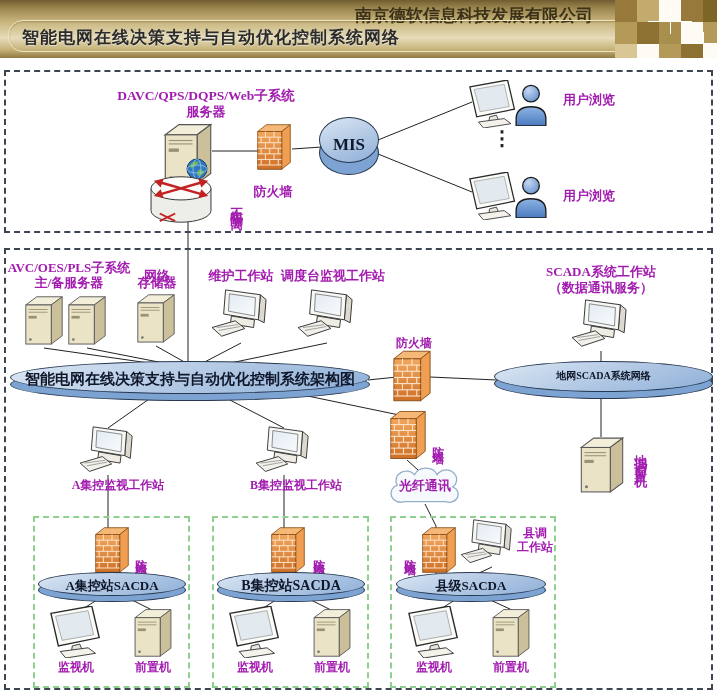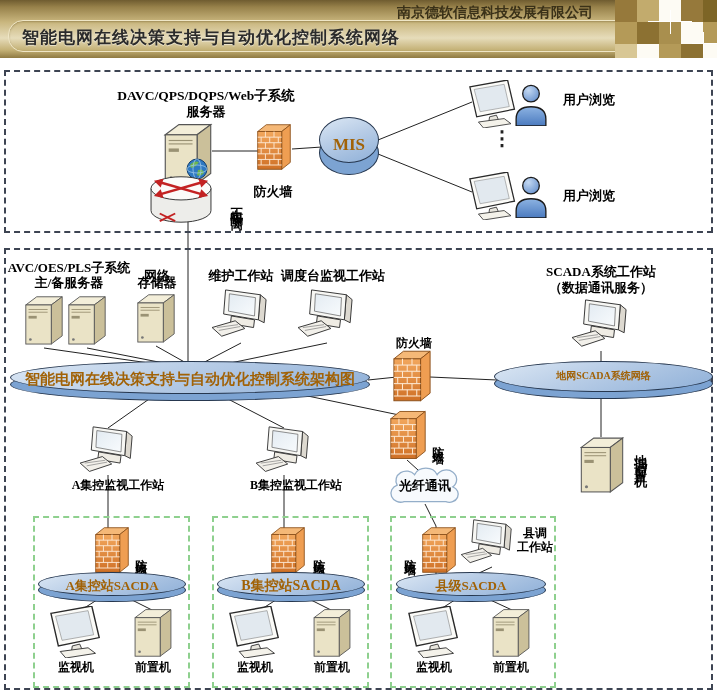--- a/index.html
+++ b/index.html
@@ -1,42 +1,42 @@
 <!DOCTYPE html>
 <html><head>
 <meta charset="utf-8">
 <style>
   * { margin:0; padding:0; box-sizing:border-box; }
   body { background:#fff; }
   #page { position:relative; width:717px; height:697px; background:#ffffff;
           font-family:"Liberation Serif","DejaVu Serif",serif; outline:1px solid #d9d9d9; overflow:hidden; }
-  .lbl { position:absolute; text-align:center; font-weight:bold; color:#000000; font-size:13px; line-height:1.18; }
+  .lbl { position:absolute; text-align:center; font-weight:bold; color:#a21caf; font-size:13px; line-height:1.18; }
   .f12 { font-size:12px; }
   .vtext { writing-mode:vertical-rl; text-orientation:upright; letter-spacing:3px; }
 
   
   #header { position:absolute; left:0; top:0; width:717px; height:58px;
     background:linear-gradient(180deg,#6f5c30 0px,#97814a 7px,#c9b67e 22px,#e6dcba 38px,#c4b176 50px,#8f7a42 58px); }
-  #company { position:absolute; top:4px; right:124px; font-size:14px; font-weight:bold; color:#3a3118; }
+  #company { position:absolute; top:4px; right:124px; font-size:17px; font-weight:bold; color:#3a3118; }
   #title-box { position:absolute; left:8px; top:20px; width:650px; height:32px;
     border:1px solid #efe6c6; border-radius:15px; box-shadow:inset 0 1px 2px rgba(90,70,20,.35); }
   #main-title { position:absolute; left:22px; top:26px; font-size:17px; font-weight:bold; color:#2b2b2b;
     text-shadow:0 1px 0 rgba(255,255,255,.5); letter-spacing:1px; }
   .chk { position:absolute; }
   .chkline { position:absolute; background:#fff; }
 
   
   .frame { position:absolute; border:2px dashed #3d4452; background:transparent; }
   .gframe { position:absolute; border:2px dashed #8ed08e; }
 
   
   .disk .rim, .disk .face { position:absolute; border-radius:50%; border:1.5px solid #26374f; }
   .disk .rim { left:0; right:0; bottom:0; background:#7ca3d2; }
   .disk .face { left:0; right:0; top:0; background:linear-gradient(160deg,#dbe7f4 0%,#b7cce6 45%,#8fb0d8 100%); }
-  .disk .dlbl { position:absolute; left:0; width:100%; text-align:center; font-weight:bold; color:#a16207; }
+  .disk .dlbl { position:absolute; left:0; width:100%; text-align:center; font-weight:bold; color:#0f172a; }
 
   svg.icon { position:absolute; overflow:visible; }
   #wires { position:absolute; left:0; top:0; pointer-events:none; }
   .dots { position:absolute; font-size:20px; font-weight:bold; color:#222; line-height:1; }
 </style>
 </head>
 <body>
 
 <div id="page">
 

